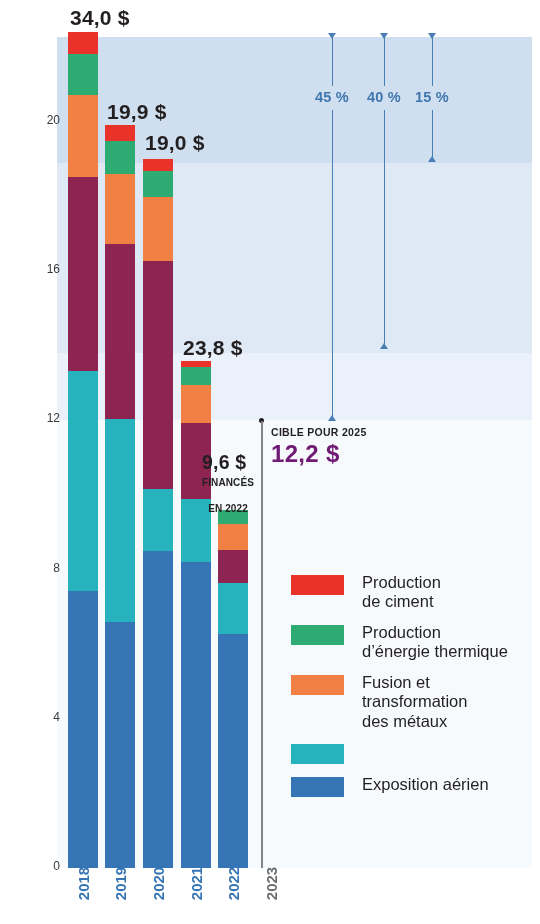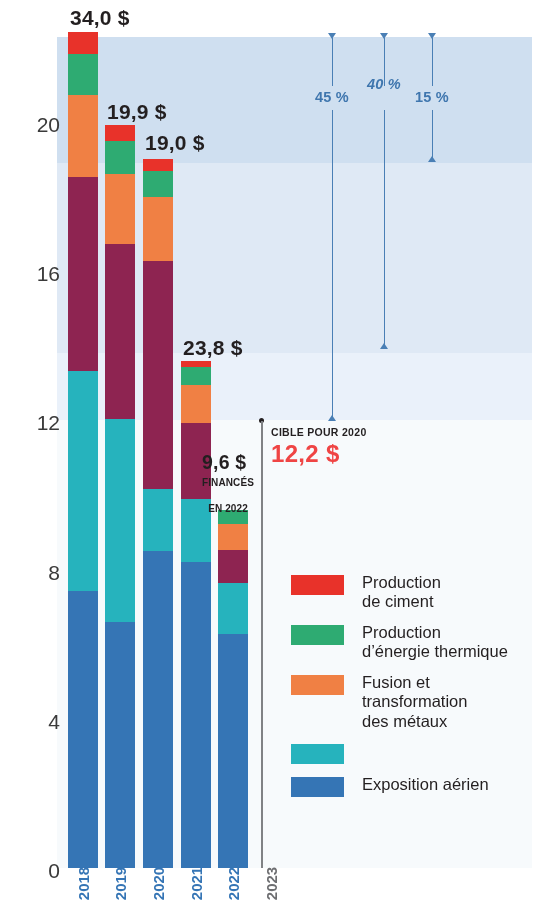--- a/index.html
+++ b/index.html
@@ -20,21 +20,21 @@
     left:-357px; top:442px;
     width:880px; text-align:center;
     transform:rotate(-90deg);
     font-size:18.5px; color:#231f20; letter-spacing:-0.1px;
     white-space:nowrap;
   }
 
   
   .ytick{
     position:absolute;left:20px;width:40px;text-align:right;
-    font-size:21px;color:#3a3a3a;
+    font-size:12px;color:#3a3a3a;
   }
 
   
   .xtick{
     position:absolute;width:58px;text-align:center;
     font-size:15px;color:#3575b5;font-weight:600;
     transform:rotate(-90deg);
     transform-origin:center center;
   }
   .xtick.grey{color:#6d6e71;}
@@ -61,21 +61,21 @@
   }
   #targetdot{
     position:absolute;width:5px;height:5px;border-radius:50%;background:#231f20;
   }
   #targetcap{
     position:absolute;white-space:nowrap;
     font-size:10.5px;font-weight:bold;color:#231f20;letter-spacing:0.3px;
   }
   #targetval{
     position:absolute;white-space:nowrap;
-    font-size:24px;font-weight:bold;color:#ef4444;letter-spacing:0.3px;
+    font-size:24px;font-weight:bold;color:#701a75;letter-spacing:0.3px;
   }
 
   
   .pct-line{position:absolute;width:1.3px;background:#4a7fb5;}
   .pct-label{
     position:absolute;white-space:nowrap;text-align:center;
     font-size:14.5px;font-weight:bold;color:#3f76ae;letter-spacing:0.2px;
   }
   .arrowhead{
     position:absolute;width:0;height:0;
@@ -158,32 +158,32 @@
     <div class="seg" style="top:40px;height:33px;background:#8e2451;"></div>
     <div class="seg" style="top:73px;height:51px;background:#26b3bd;"></div>
     <div class="seg" style="top:124px;height:234px;background:#3575b5;"></div>
   </div>
   <div class="barlabel small" style="left:202px;top:451px;">9,6 $</div>
   <div class="sublabel" style="left:198px;top:477px;width:60px;">FINANCÉS</div>
   <div class="sublabel" style="left:198px;top:503px;width:60px;">EN 2022</div>
 
   <div id="targetdot" style="left:259px;top:418px;"></div>
   <div id="targetline" style="left:261px;top:421px;height:447px;"></div>
-  <div id="targetcap" style="left:271px;top:426px;">CIBLE POUR 2020</div>
+  <div id="targetcap" style="left:271px;top:426px;">CIBLE POUR 2025</div>
   <div id="targetval" style="left:271px;top:440px;">12,2 $</div>
 
   <div class="arrowhead arrow-down" style="left:328px;top:33px;"></div>
   <div class="pct-line" style="left:332px;top:38px;height:48px;"></div>
   <div class="pct-label" style="left:306px;top:89px;width:52px;">45 %</div>
   <div class="pct-line" style="left:332px;top:110px;height:307px;"></div>
   <div class="arrowhead arrow-up" style="left:328px;top:415px;"></div>
 
   <div class="arrowhead arrow-down" style="left:380px;top:33px;"></div>
   <div class="pct-line" style="left:384px;top:38px;height:48px;"></div>
-  <div class="pct-label" style="left:358px;top:76px;width:52px;font-style:italic;">40 %</div>
+  <div class="pct-label" style="left:358px;top:89px;width:52px;">40 %</div>
   <div class="pct-line" style="left:384px;top:110px;height:235px;"></div>
   <div class="arrowhead arrow-up" style="left:380px;top:343px;"></div>
 
   <div class="arrowhead arrow-down" style="left:428px;top:33px;"></div>
   <div class="pct-line" style="left:432px;top:38px;height:48px;"></div>
   <div class="pct-label" style="left:406px;top:89px;width:52px;">15 %</div>
   <div class="pct-line" style="left:432px;top:110px;height:48px;"></div>
   <div class="arrowhead arrow-up" style="left:428px;top:156px;"></div>
 
   <div class="xtick" style="left:54px;top:875px;">2018</div>

